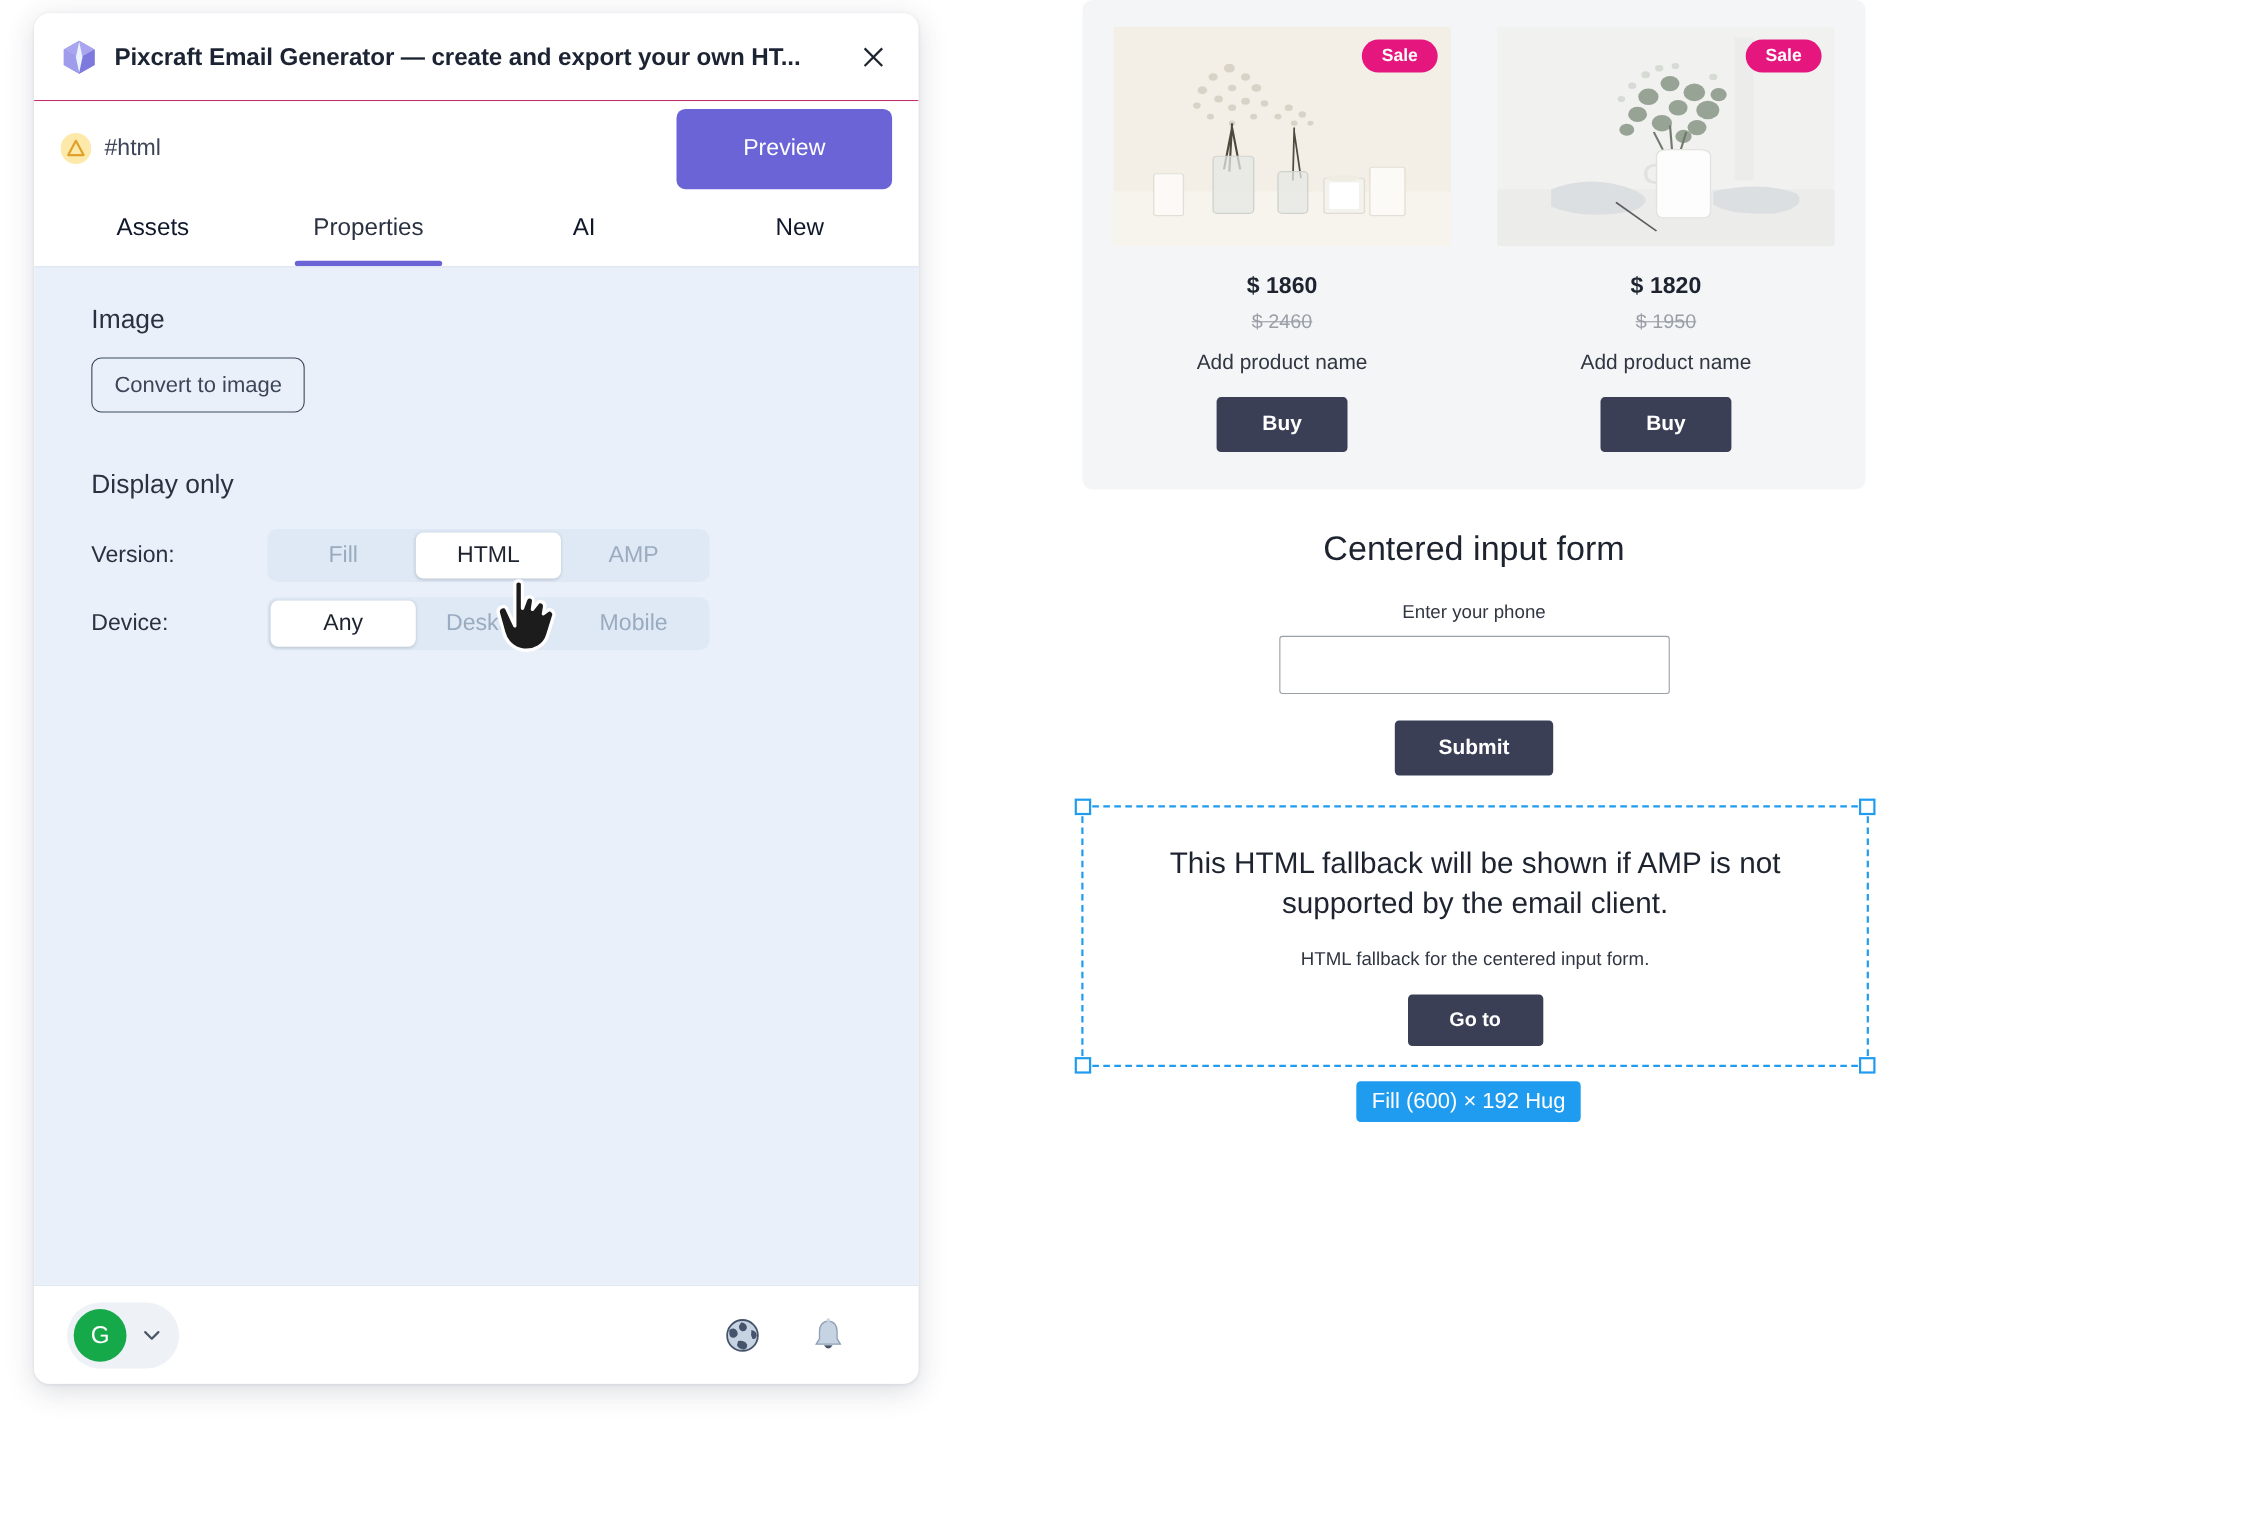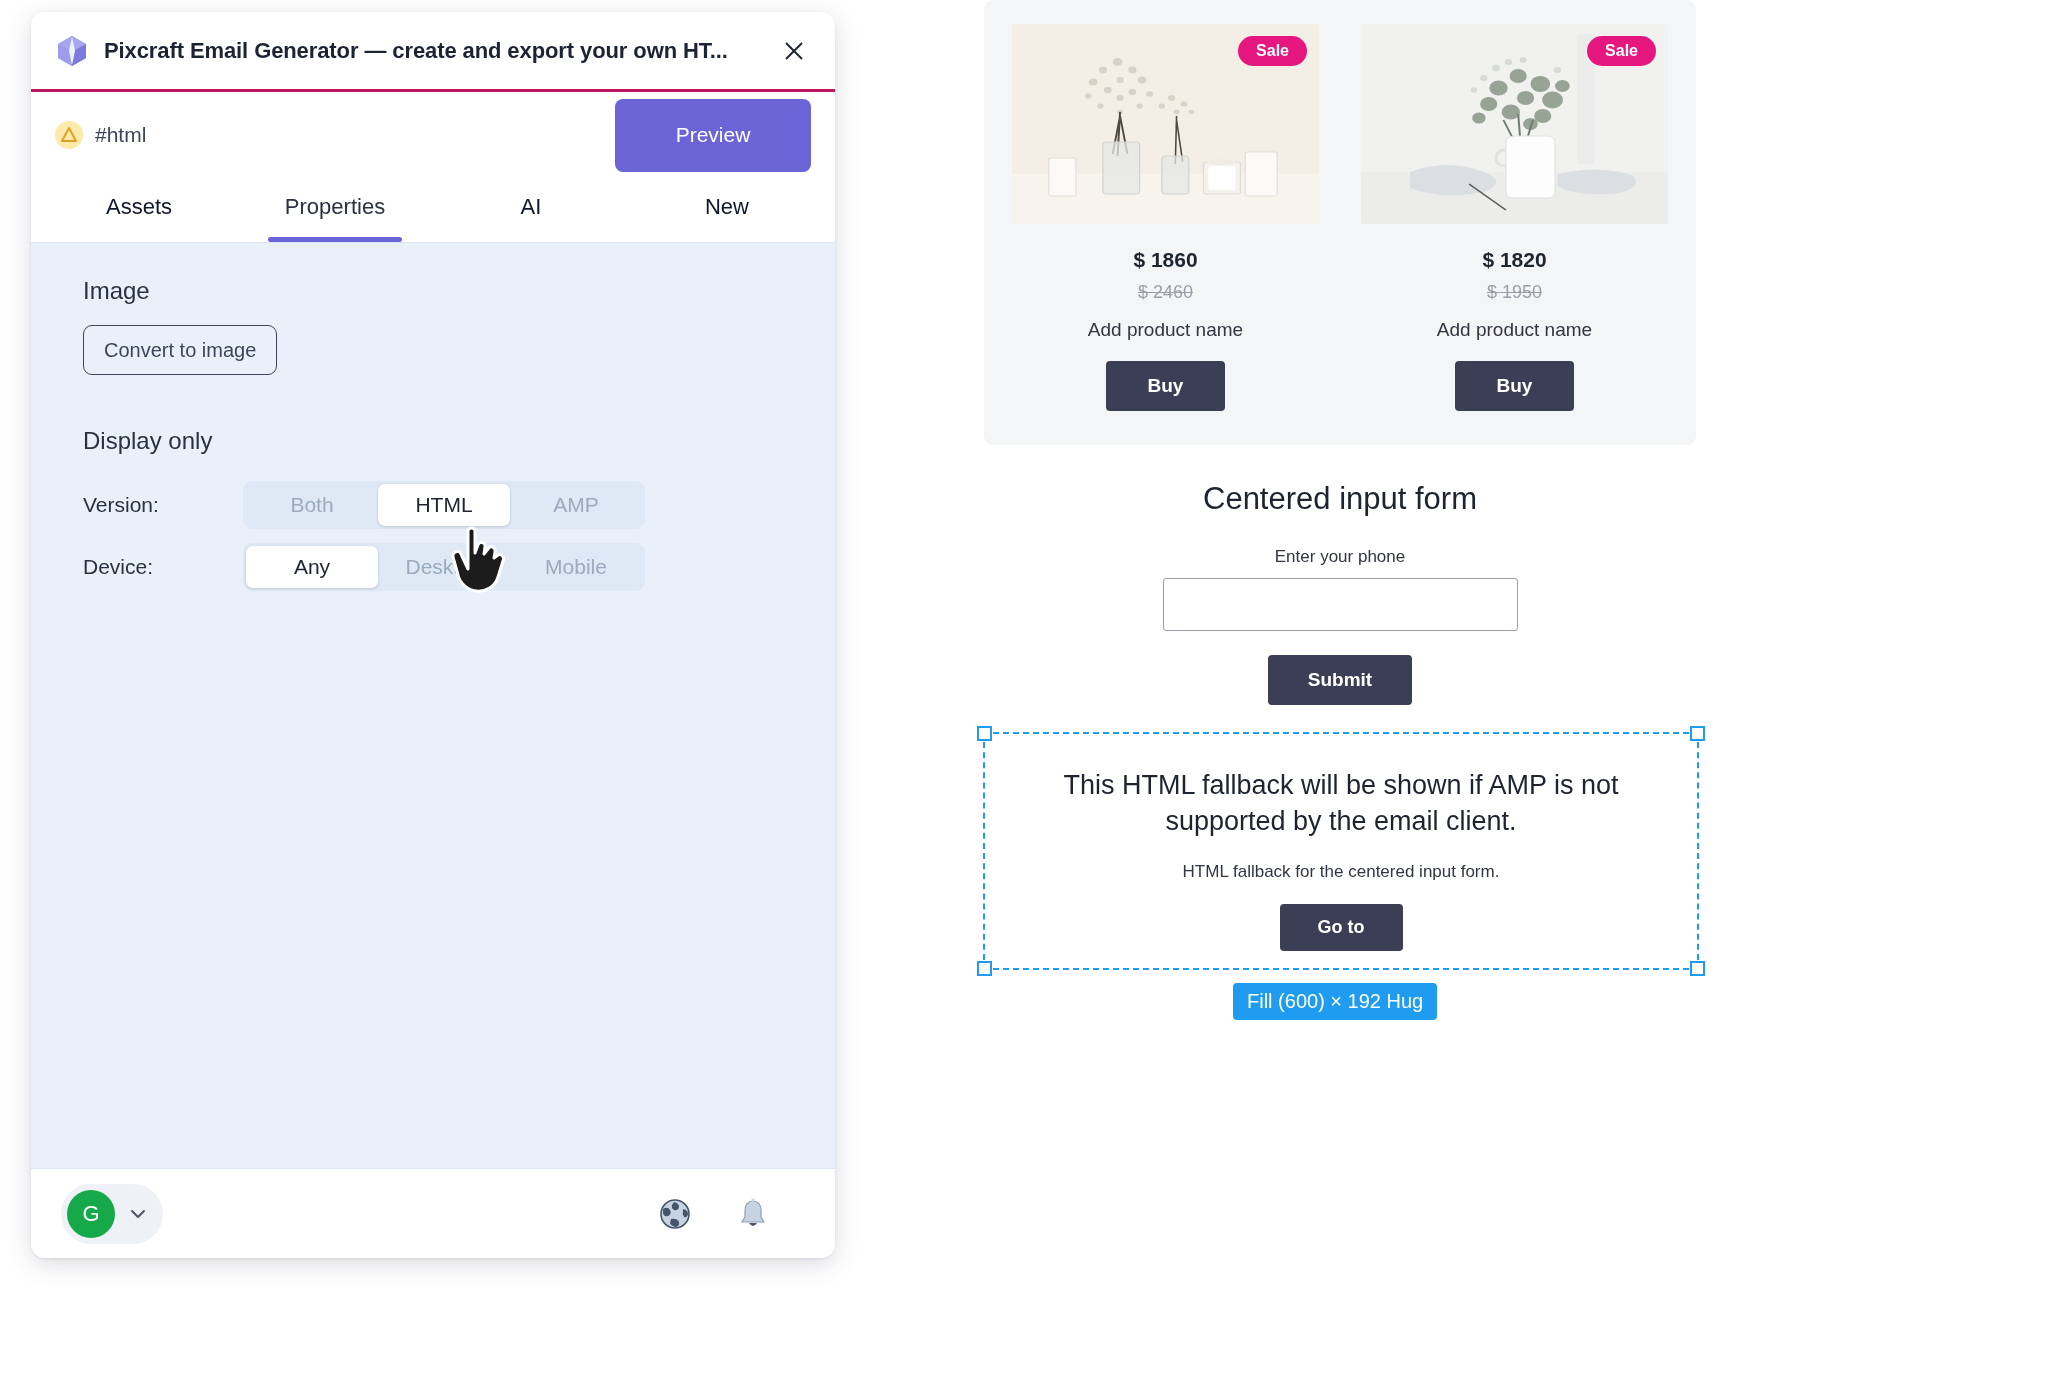--- a/index.html
+++ b/index.html
@@ -18,21 +18,21 @@
     background: #ffffff;
     border-radius: 14px;
     box-shadow: 0 6px 26px rgba(40,50,80,.17), 0 1px 3px rgba(40,50,80,.10);
     overflow: hidden;
     display: flex; flex-direction: column;
   }
   .panel-header {
     height: 80px; flex: 0 0 80px;
     display: flex; align-items: center;
     padding: 0 24px 0 24px;
-    border-bottom: 3px solid #be185d;
+    border-bottom: 1px solid #be185d;
     background: #fff;
   }
   .logo-icon { width: 34px; height: 34px; flex: 0 0 34px; margin-right: 15px; display:block; }
   .panel-title {
     flex: 1 1 auto;
     font-size: 22px; font-weight: 700; color: #1c2333;
     letter-spacing: -0.1px;
     white-space: nowrap; overflow: hidden;
   }
   .close-btn {
@@ -265,21 +265,21 @@
 
     <div class="panel-body">
       <div class="section-title">Image</div>
       <button class="convert-btn">Convert to image</button>
 
       <div class="display-title">Display only</div>
 
       <div class="prop-row">
         <div class="prop-label">Version:</div>
         <div class="seg">
-          <div class="seg-opt">Both</div>
+          <div class="seg-opt">Fill</div>
           <div class="seg-opt sel">HTML</div>
           <div class="seg-opt">AMP</div>
         </div>
       </div>
 
       <div class="prop-row">
         <div class="prop-label">Device:</div>
         <div class="seg">
           <div class="seg-opt sel">Any</div>
           <div class="seg-opt">Desktop</div>

